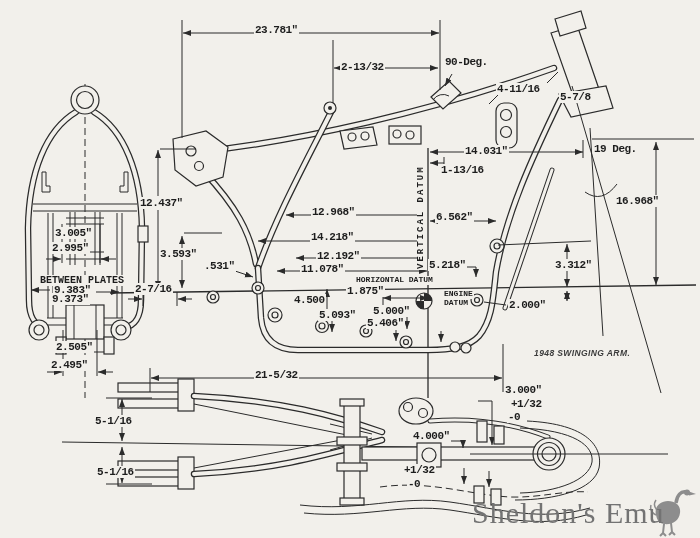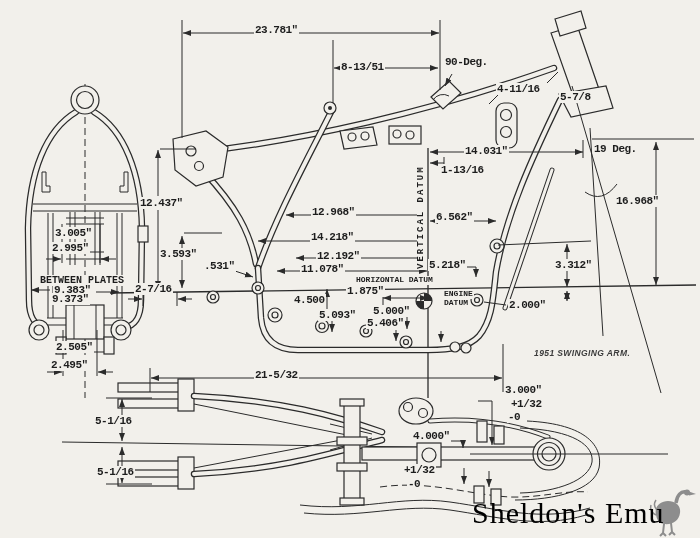--- a/index.html
+++ b/index.html
@@ -16,21 +16,21 @@
   .bolt{fill:#f2f0eb;stroke:#2b2b2b;stroke-width:1.2}
   .fill{fill:#f2f0eb;stroke:#2b2b2b;stroke-width:1.2}
   .dk{fill:#2b2b2b;stroke:none}
   .lb{position:absolute;font:bold 11px/1.1 "Liberation Mono",monospace;color:#1d1d1d;
       background:#f2f0eb;padding:0 1px;letter-spacing:-0.5px;white-space:nowrap;z-index:3}
   .sm{font-size:8px;letter-spacing:0}
   .md{font-size:10px;letter-spacing:0}
   .vdatum{font-size:9px;letter-spacing:2px;transform:rotate(-90deg);transform-origin:left top}
   .note{font:italic bold 8.5px/1.5 "Liberation Sans",sans-serif;color:#3b3b3b;
         letter-spacing:0.4px;background:transparent}
-  .wmtext{position:absolute;font:400 30px "Liberation Serif",serif;color:#000000;
+  .wmtext{position:absolute;font:400 30px "Liberation Serif",serif;color:#737373;
           background:transparent;letter-spacing:1px;z-index:4;white-space:nowrap}
 </style>
 </head>
 <body>
 
 <div id="stage">
 
 <svg id="art" width="700" height="538" viewBox="0 0 700 538">
   <defs>
     <marker id="ar" markerUnits="userSpaceOnUse" markerWidth="9" markerHeight="8" refX="8" refY="3" orient="auto-start-reverse">
@@ -239,21 +239,21 @@
     <path fill="#8d8d8d" d="M8,26 C6,18 12,12 20,12 C28,12 33,17 32,24 C31,32 24,36 16,35 C10,34 9,30 8,26 Z"></path>
     <path fill="none" stroke="#8d8d8d" stroke-width="1.5" d="M8,26 C4,24 2,20 3,16 M9,21 C6,18 6,14 8,11"></path>
     <path fill="none" stroke="#8d8d8d" stroke-width="3.5" d="M28,14 C29,6 33,2 38,3"></path>
     <circle cx="39" cy="3.5" r="3" fill="#8d8d8d"></circle>
     <path d="M41,2.5 L48,5 L41,6.5 Z" fill="#8d8d8d"></path>
     <path fill="none" stroke="#8d8d8d" stroke-width="2" d="M16,35 L15,44 M15,44 L12,47 M15,44 L18,47 M23,34 L24,43 M24,43 L21,46 M24,43 L27,46"></path>
   </g>
 </svg>
 
 <div class="lb" style="left:254px;top:24px">23.781"</div>
-<div class="lb" style="left:340px;top:61px">8-13/51</div>
+<div class="lb" style="left:340px;top:61px">2-13/32</div>
 <div class="lb" style="left:444px;top:56px">90-Deg.</div>
 <div class="lb" style="left:496px;top:83px">4-11/16</div>
 <div class="lb" style="left:559px;top:91px">5-7/8</div>
 <div class="lb" style="left:593px;top:143px">19  Deg.</div>
 <div class="lb" style="left:464px;top:145px">14.031"</div>
 <div class="lb" style="left:440px;top:164px">1-13/16</div>
 <div class="lb" style="left:615px;top:195px">16.968"</div>
 <div class="lb" style="left:139px;top:197px">12.437"</div>
 <div class="lb" style="left:311px;top:206px">12.968"</div>
 <div class="lb" style="left:310px;top:231px">14.218"</div>
@@ -287,17 +287,17 @@
 <div class="lb" style="left:254px;top:369px">21-5/32</div>
 <div class="lb" style="left:94px;top:415px">5-1/16</div>
 <div class="lb" style="left:96px;top:466px">5-1/16</div>
 <div class="lb" style="left:504px;top:384px">3.000"</div>
 <div class="lb" style="left:510px;top:398px">+1/32</div>
 <div class="lb" style="left:507px;top:411px">-0</div>
 <div class="lb" style="left:412px;top:430px">4.000"</div>
 <div class="lb" style="left:403px;top:464px">+1/32</div>
 <div class="lb" style="left:407px;top:478px">-0</div>
 
-<div class="lb note" style="left:533px;top:347px">1951 SWINGING ARM.</div>
+<div class="lb note" style="left:533px;top:347px">1948 SWINGING ARM.</div>
 
 <div class="wmtext" style="left:472px;top:496px">Sheldon's Emu</div>
 
 </div>
 
 </body></html>

